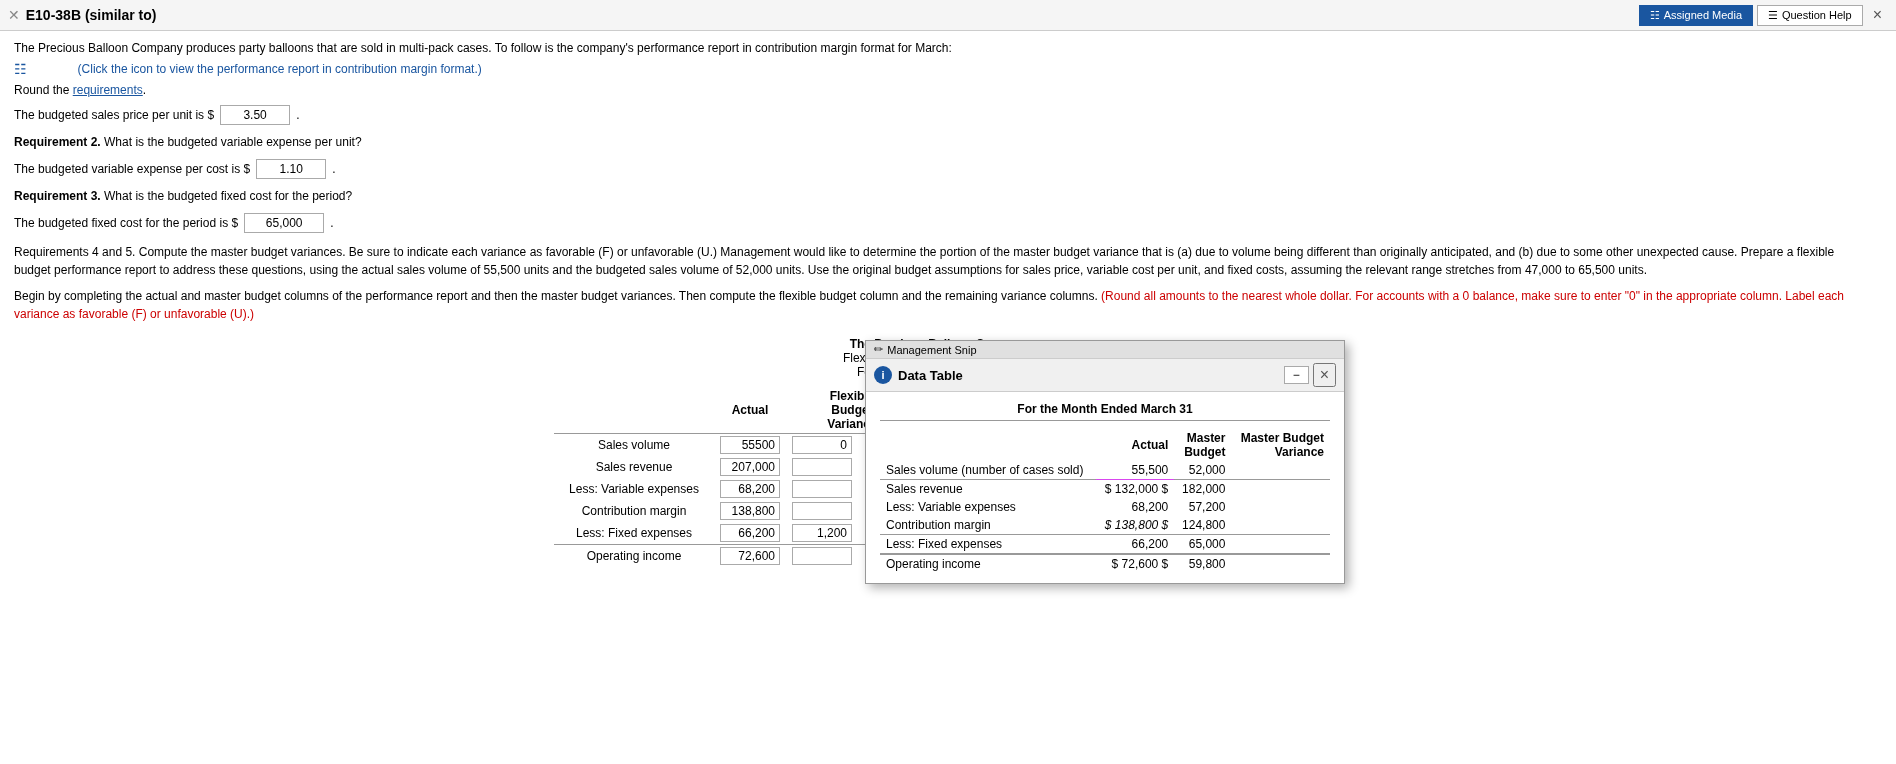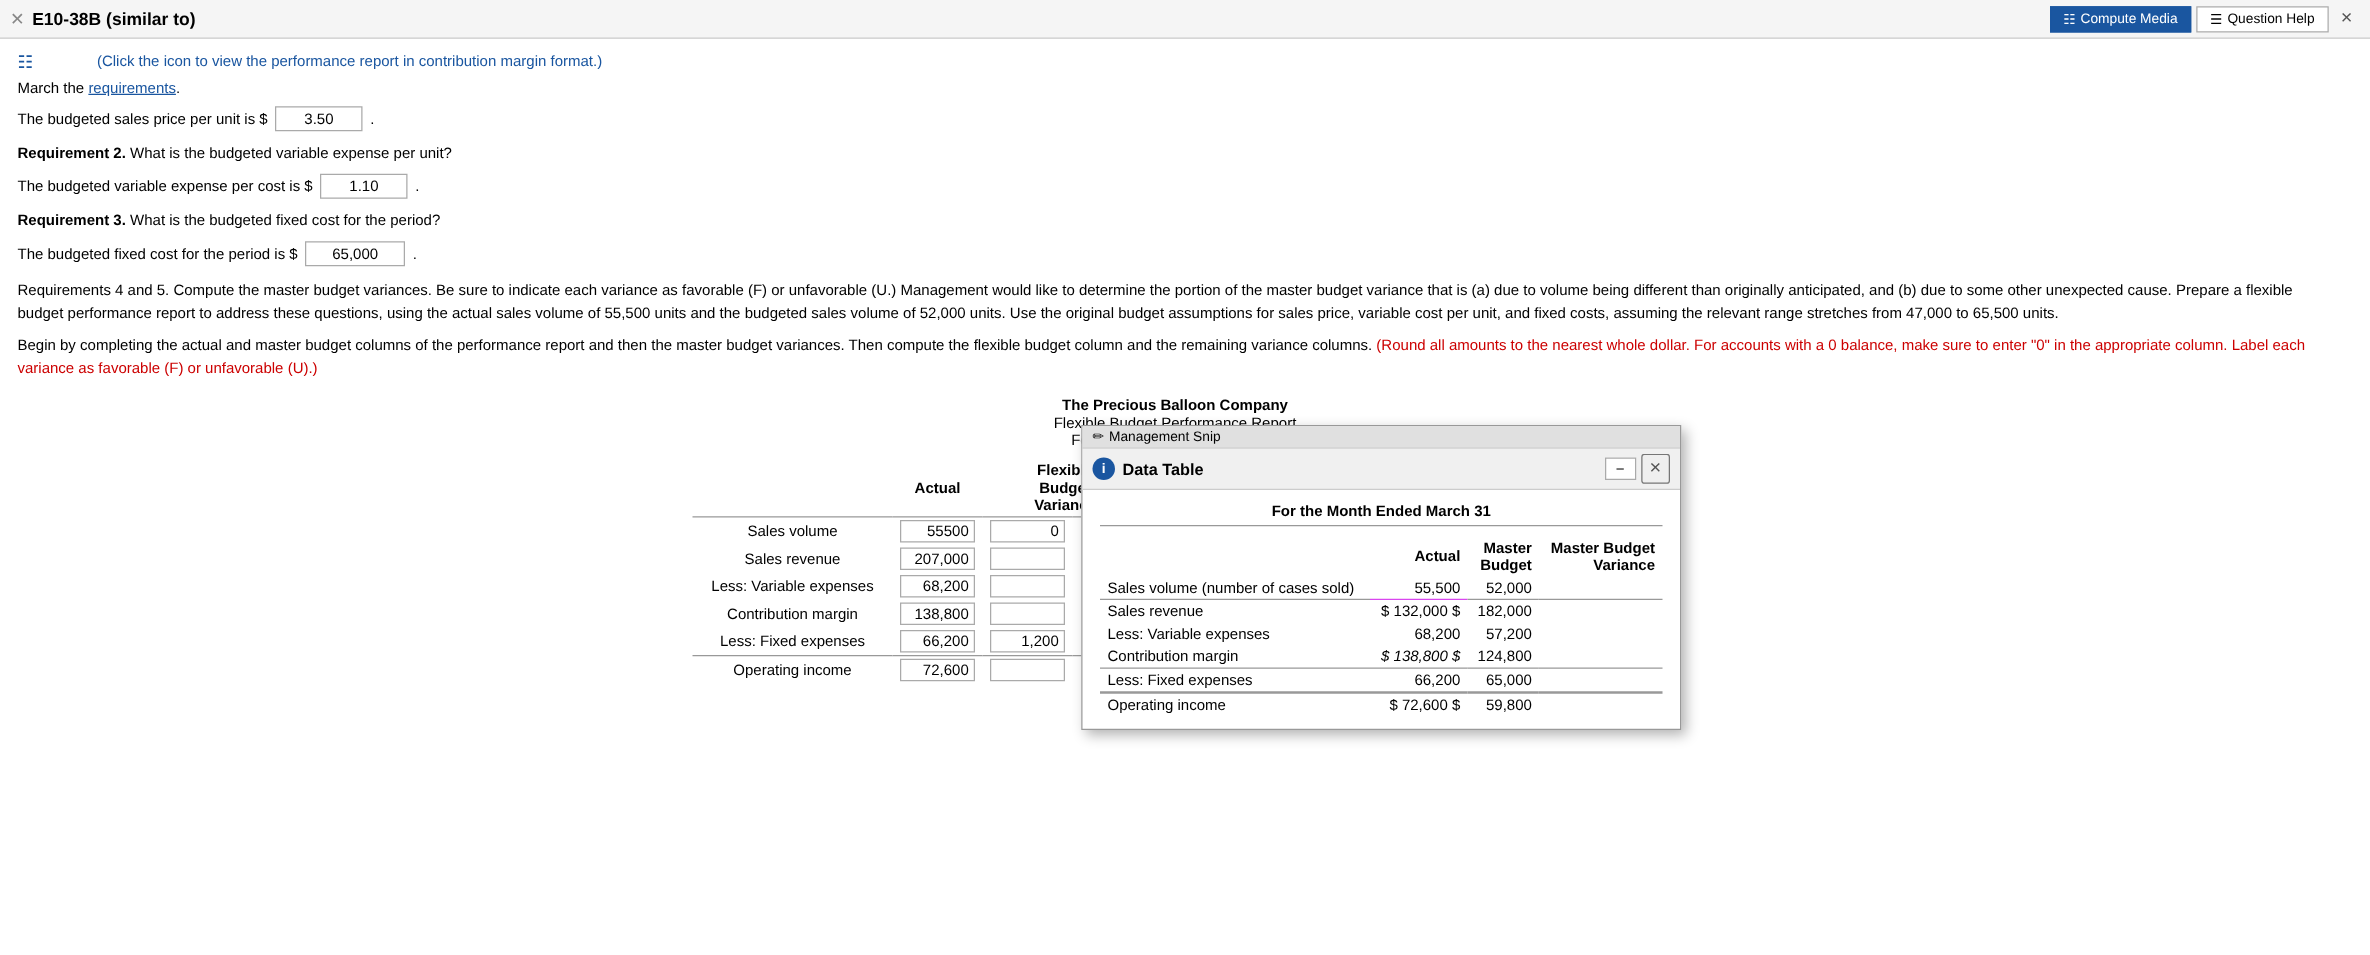--- a/index.html
+++ b/index.html
@@ -100,40 +100,41 @@
 <body>
 
 <div id="topbar">
   <div id="topbar-left">
     <span style="cursor:pointer; color:#888; font-size:14px;">✕</span>
     <span class="topbar-title">E10-38B (similar to)</span>
   </div>
   <div class="topbar-right">
     <button class="topbar-btn blue">
       <span>☷</span>
-      <span>Compute Media</span>
+      <span>Assigned Media</span>
     </button>
     <button class="topbar-btn">
       <span>☰</span>
       <span>Question Help</span>
     </button>
     <span class="close-x">×</span>
   </div>
 </div>
 
 <div id="main">
 
+  <p class="intro-text">The Precious Balloon Company produces party balloons that are sold in multi-pack cases. To follow is the company's performance report in contribution margin format for March:</p>
 
   <div class="icon-link">
     <span style="color:#1a56a0; font-size:14px;">☷</span>
     <span style="color:#1a56a0;padding-left:47px;">(Click the icon to view the performance report in contribution margin format.)</span>
   </div>
 
   <p class="intro-text">
-    <span>March the</span>&nbsp;<span class="req-link">requirements</span>.
+    <span>Round the</span>&nbsp;<span class="req-link">requirements</span>.
   </p>
 
   <div class="field-row">
     <span>The budgeted sales price per unit is $</span>
     <input class="field-input" type="text" value="3.50" style="">
     <span>.</span>
   </div>
 
   <p class="para-text">
     <span class="req-label">Requirement 2.</span>

